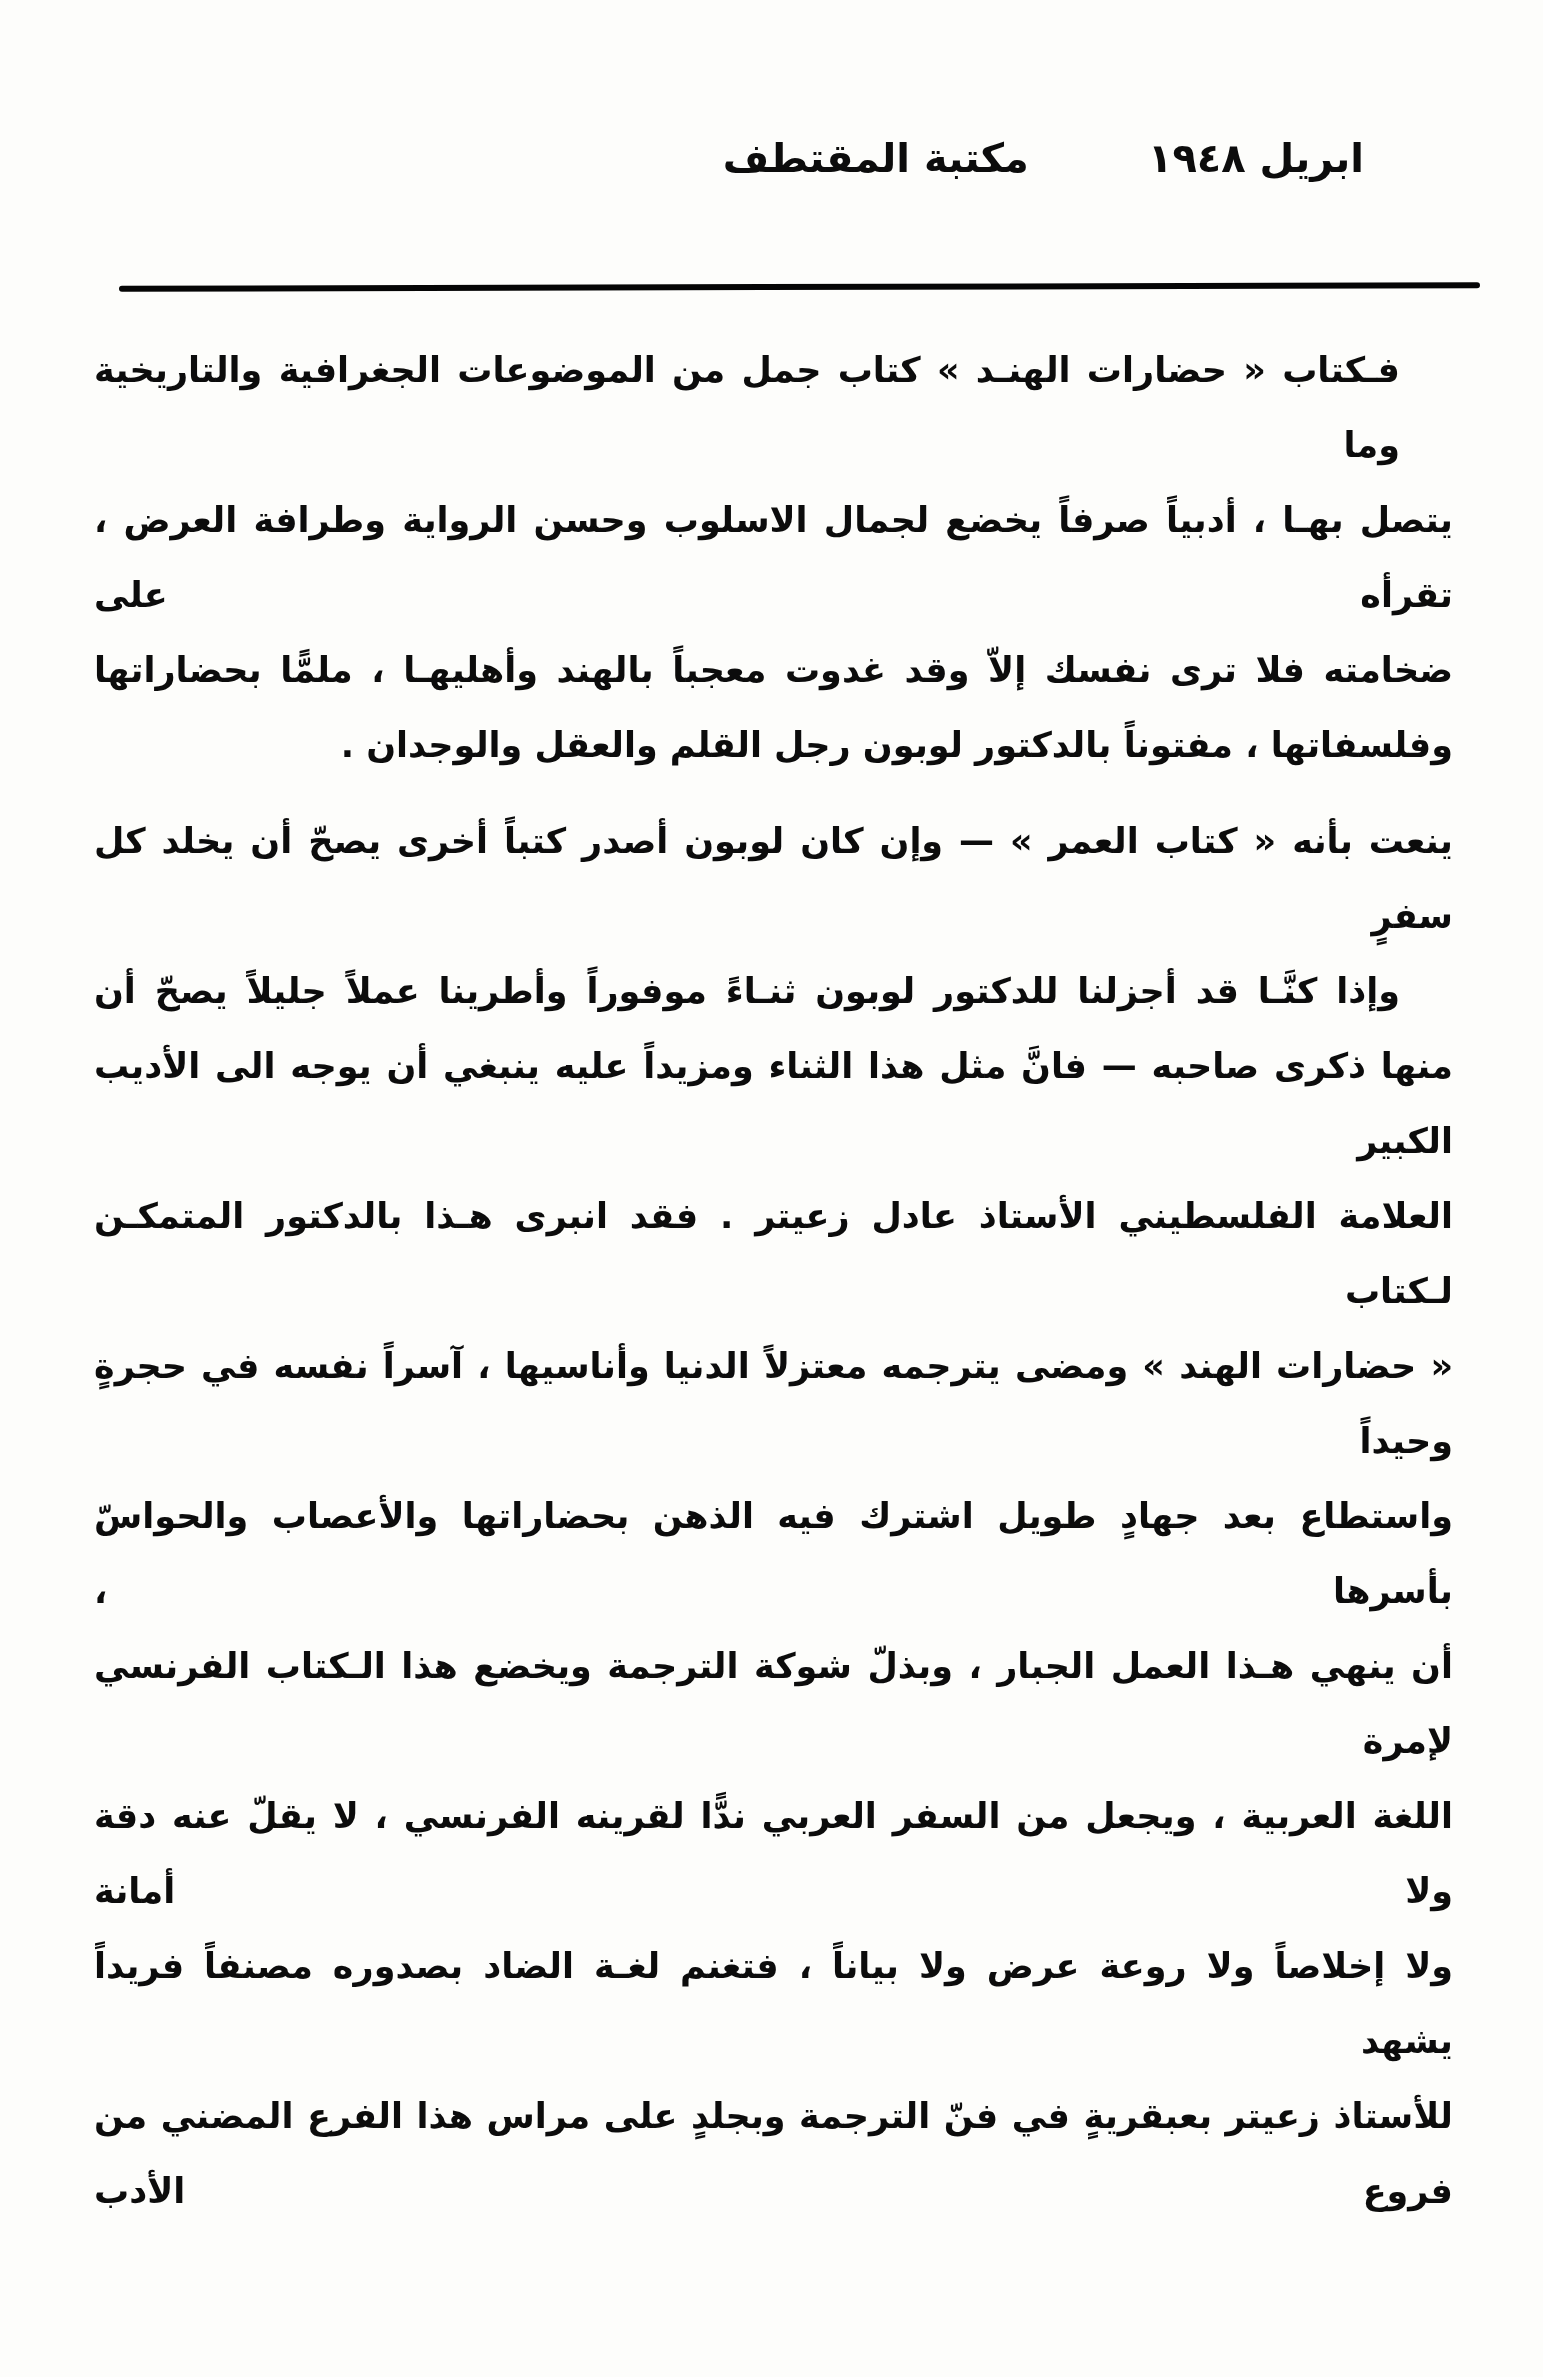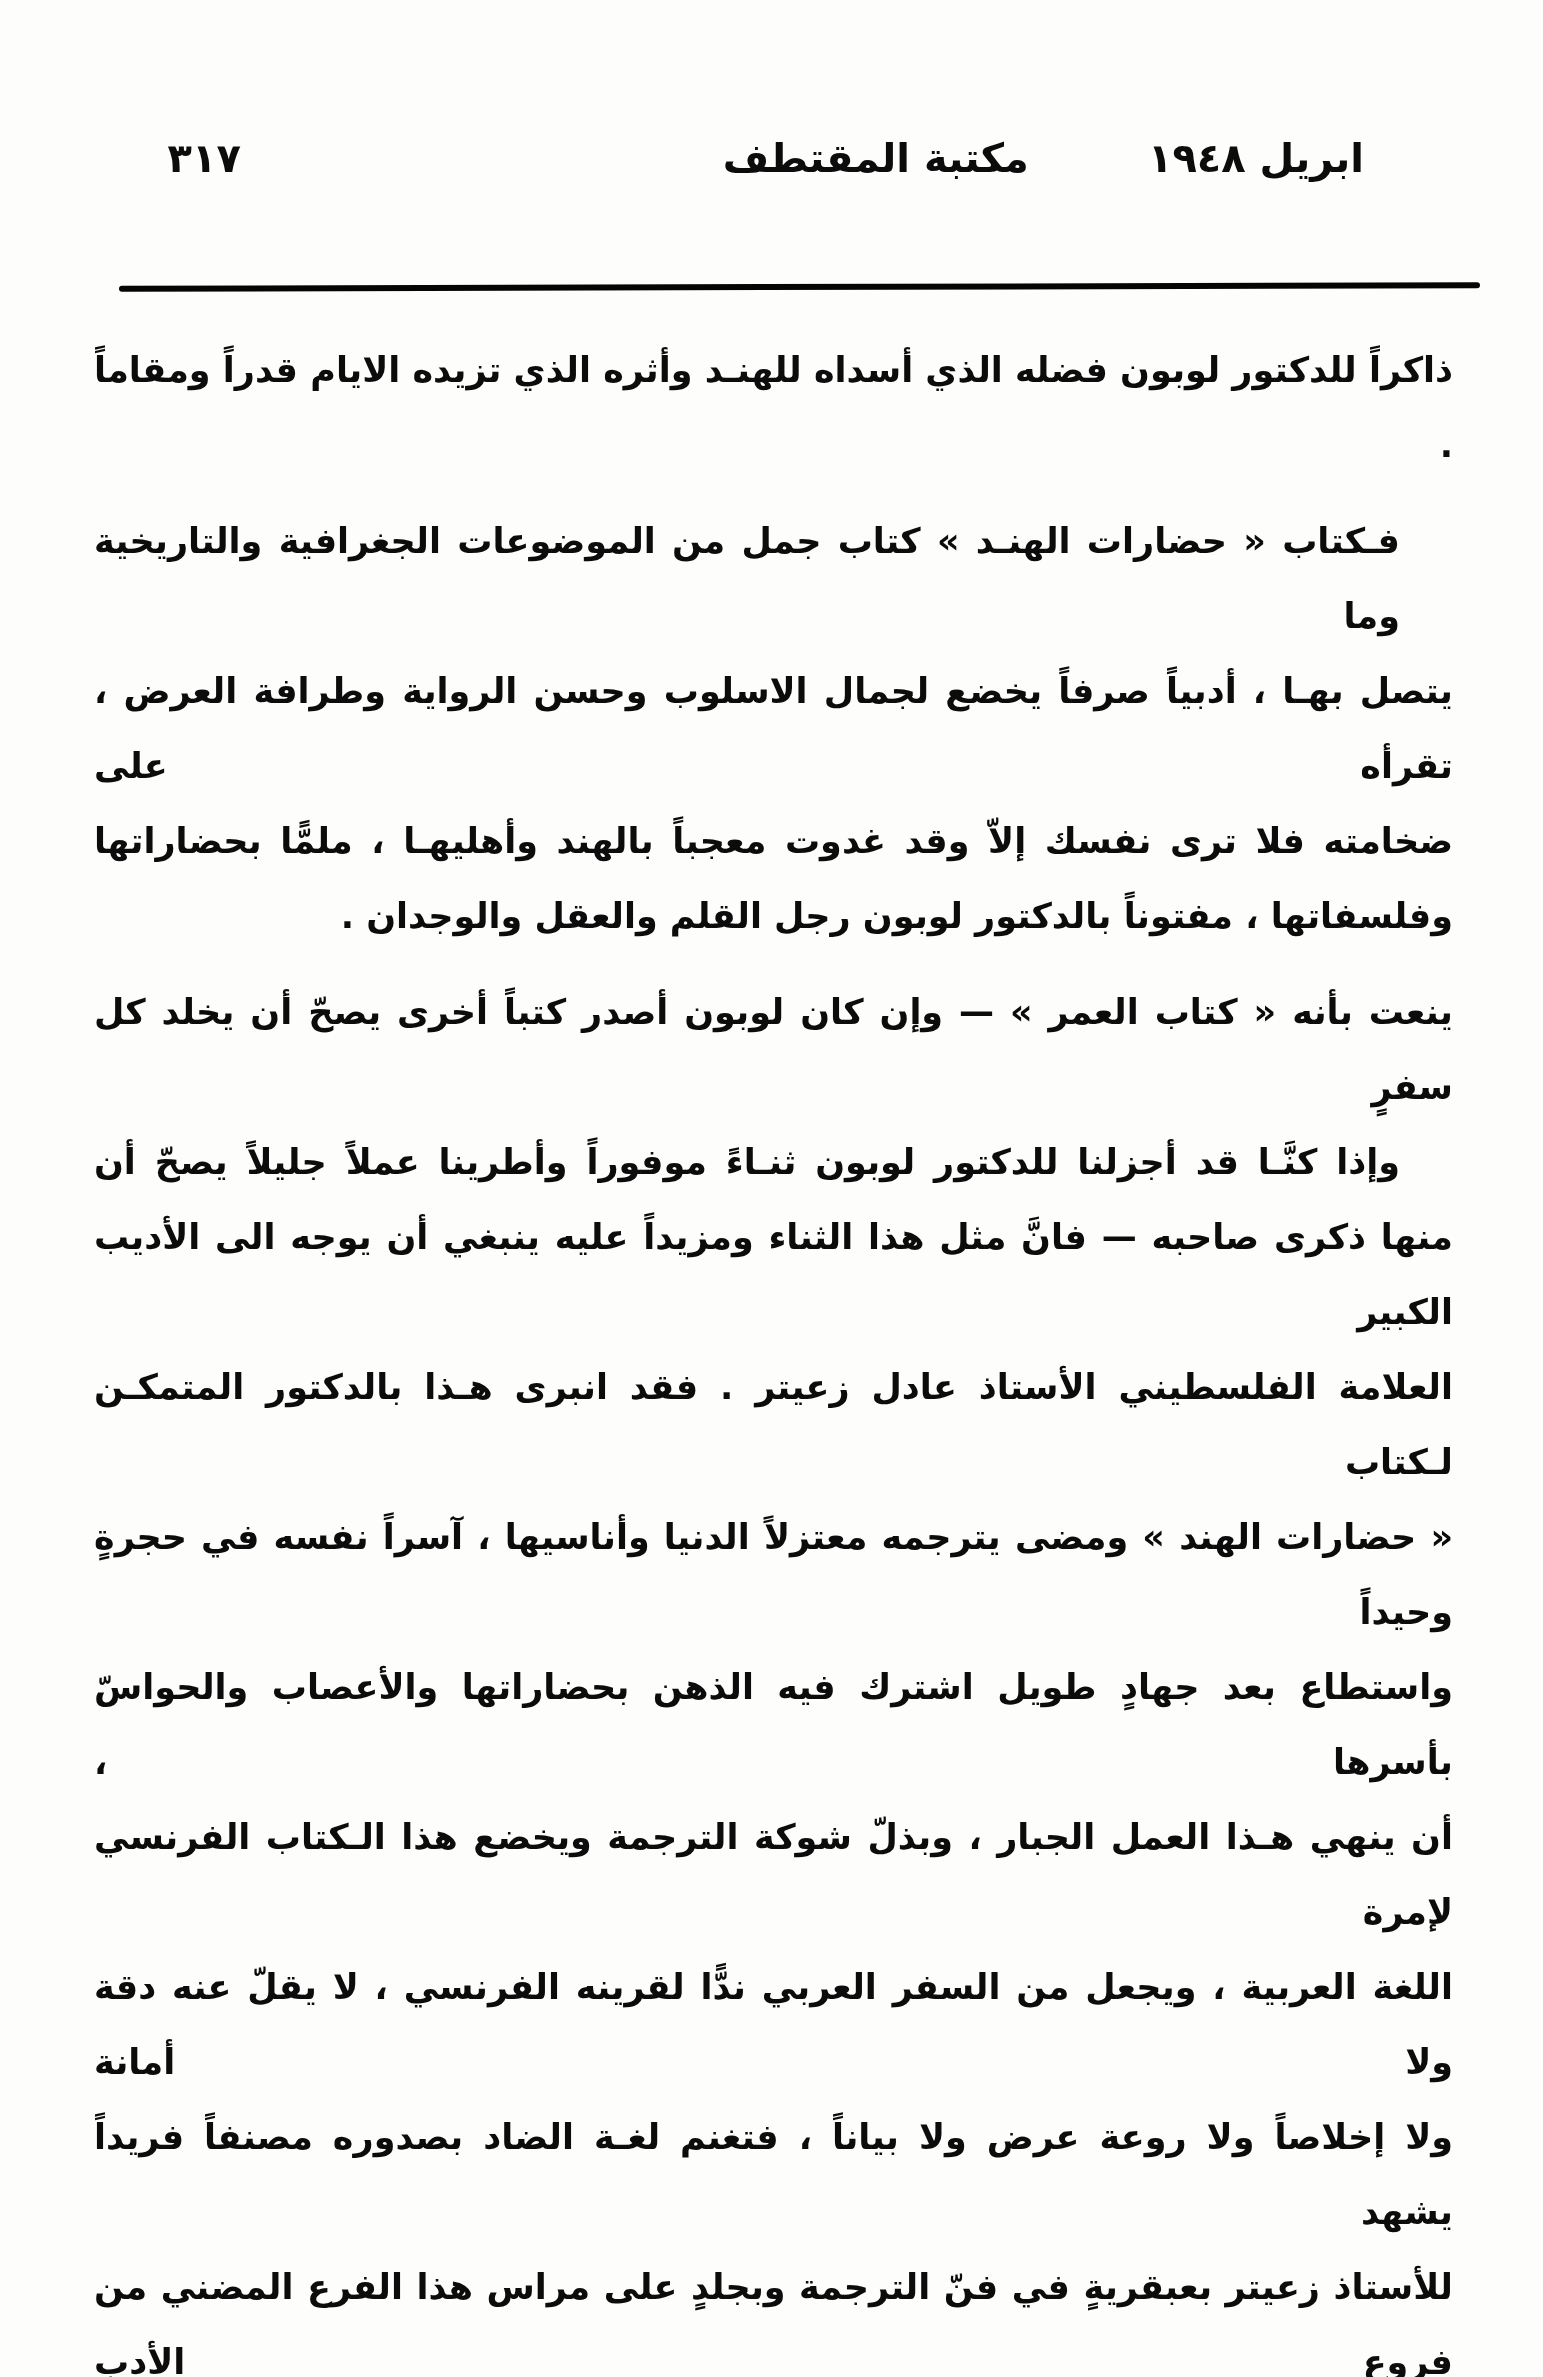--- a/index.html
+++ b/index.html
@@ -90,31 +90,25 @@
   }
 </style>
 </head>
 <body>
 
 <div class="page">
 
   <div class="header">
     <div class="h-date">ابريل ١٩٤٨</div>
     <div class="h-title">مكتبة المقتطف</div>
-    <div class="h-num">
-      <span class="h-num-inner">٣١٧</span>
-    </div>
   </div>
 
   <div class="rule"></div>
 
   <div class="body-text" id="article-body">
-      <div class="para">
-        <div class="line">ذاكراً للدكتور لوبون فضله الذي أسداه للهنـد وأثره الذي تزيده الايام قدراً ومقاماً .</div>
-      </div>
       <div class="para">
         <div class="line indent">فـكتاب « حضارات الهنـد » كتاب جمل من الموضوعات الجغرافية والتاريخية وما</div>
         <div class="line">يتصل بهـا ، أدبياً صرفاً يخضع لجمال الاسلوب وحسن الرواية وطرافة العرض ، تقرأه على</div>
         <div class="line">ضخامته فلا ترى نفسك إلاّ وقد غدوت معجباً بالهند وأهليهـا ، ملمًّا بحضاراتها</div>
         <div class="line short">وفلسفاتها ، مفتوناً بالدكتور لوبون رجل القلم والعقل والوجدان .</div>
       </div>
       <div class="para">
         <div class="line">ينعت بأنه « كتاب العمر » — وإن كان لوبون أصدر كتباً أخرى يصحّ أن يخلد كل سفرٍ</div>
         <div class="line indent">وإذا كنَّـا قد أجزلنا للدكتور لوبون ثنـاءً موفوراً وأطرينا عملاً جليلاً يصحّ أن</div>
         <div class="line">منها ذكرى صاحبه — فانَّ مثل هذا الثناء ومزيداً عليه ينبغي أن يوجه الى الأديب الكبير</div>

